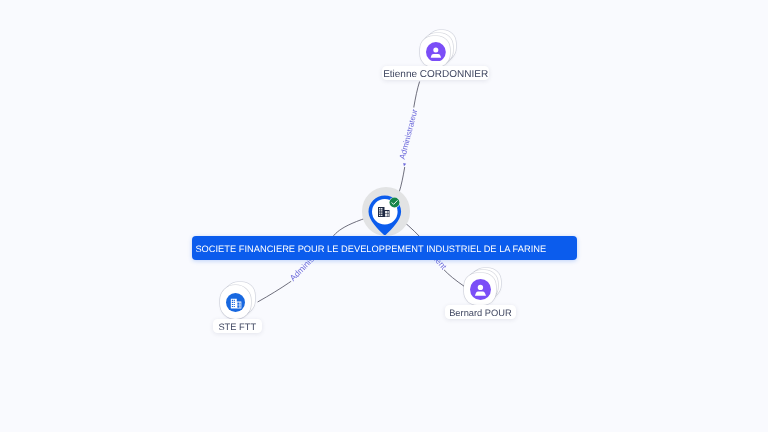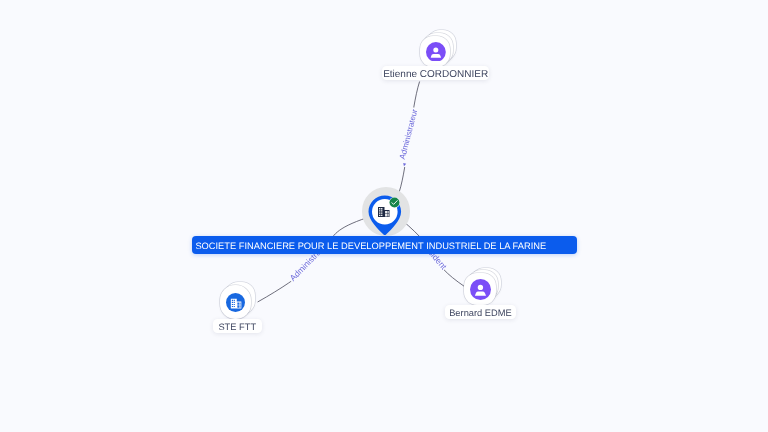--- a/index.html
+++ b/index.html
@@ -60,21 +60,21 @@
         M2.2 11.0 v2.6 h2.6 v-2.6 Z M6.2 11.0 v2.6 h2.6 v-2.6 Z
         M2.2 15.4 v2.6 h2.6 v-2.6 Z M6.2 15.4 v2.6 h2.6 v-2.6 Z
         M14.3 8.0 v5.0 h3.5 v-5.0 Z M19.0 8.0 v5.0 h2.3 v-5.0 Z
         M14.3 14.2 v5.0 h3.5 v-5.0 Z M19.0 14.2 v5.0 h2.3 v-5.0 Z"></path>
     </svg>
     <svg style="position:absolute;left:388.5px;top:196.8px;width:11px;height:11px;" viewBox="0 0 24 24">
       <circle cx="12" cy="12" r="12" fill="#ffffff" opacity="0.85"></circle>
       <circle cx="12" cy="12" r="10.9" fill="#15844a"></circle>
       <path d="M6.4 12.5 l3.6 3.6 L18 7.9" fill="none" stroke="#ffffff" stroke-width="2.0" stroke-linecap="round" stroke-linejoin="round"></path>
     </svg>
-    <div class="nlabel company" style="left:191.7px;top:236px;width:385px;height:18px;padding:0 0 0 3.7px;box-sizing:border-box;font-size:9.3px;">
+    <div class="nlabel company" style="left:191.7px;top:236px;width:385px;height:24px;padding:0 0 0 3.7px;box-sizing:border-box;font-size:9.3px;">
       <span>SOCIETE FINANCIERE POUR LE DEVELOPPEMENT INDUSTRIEL DE LA FARINE</span>
     </div>
   </div>
 
   <div class="node">
     <div class="card" style="left:426.8px;top:30.2px;width:29.5px;height:31px;"></div>
     <div class="card" style="left:423.3px;top:33.1px;width:29.9px;height:31.2px;"></div>
     <div class="card" style="left:419.6px;top:35.6px;width:30px;height:31.6px;"></div>
     <svg style="position:absolute;left:426px;top:41.5px;width:19.8px;height:19.8px;" viewBox="0 0 24 24">
       <circle cx="12" cy="12" r="12" fill="#7b4ef7"></circle>
@@ -89,21 +89,21 @@
   <div class="node">
     <div class="card" style="left:471px;top:268px;width:30px;height:30px;"></div>
     <div class="card" style="left:468px;top:270px;width:30px;height:30px;"></div>
     <div class="card" style="left:464px;top:273px;width:32px;height:32px;"></div>
     <svg style="position:absolute;left:470px;top:279px;width:21px;height:21px;" viewBox="0 0 24 24">
       <circle cx="12" cy="12" r="12" fill="#7b4ef7"></circle>
       <circle cx="11.9" cy="9.6" r="3.05" fill="#ffffff"></circle>
       <path d="M6.9 15.6 q0.95 -1.2 2.3 -1.2 h5.4 q1.35 0 2.3 1.2 L18.0 18.2 q0.75 1.0 -0.5 1.0 H6.4 q-1.25 0 -0.5 -1.0 Z" fill="#ffffff"></path>
     </svg>
     <div class="nlabel" style="left:444.6px;top:305.3px;width:71.7px;height:13.6px;padding:0;font-size:9.3px;">
-      <span>Bernard EDME</span>
+      <span>Bernard POUR</span>
     </div>
   </div>
 
   <div class="node">
     <div class="card" style="left:225px;top:282px;width:30px;height:32px;"></div>
     <div class="card" style="left:219.5px;top:285px;width:31.5px;height:34px;border-radius:15px;"></div>
     <svg style="position:absolute;left:226px;top:293px;width:19px;height:19px;" viewBox="0 0 24 24">
       <circle cx="12" cy="12" r="12" fill="#1868e0"></circle>
       <g transform="translate(6.1,7.4) scale(0.577)">
         <path fill="#ffffff" fill-rule="evenodd" d="M0 0 h13 v6 h10 v15 H0 Z

